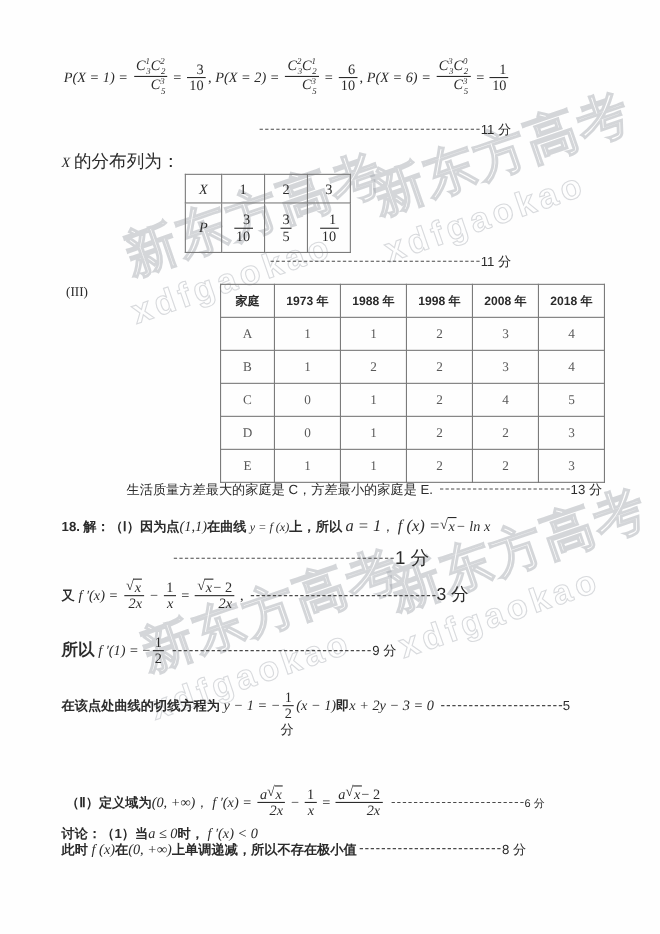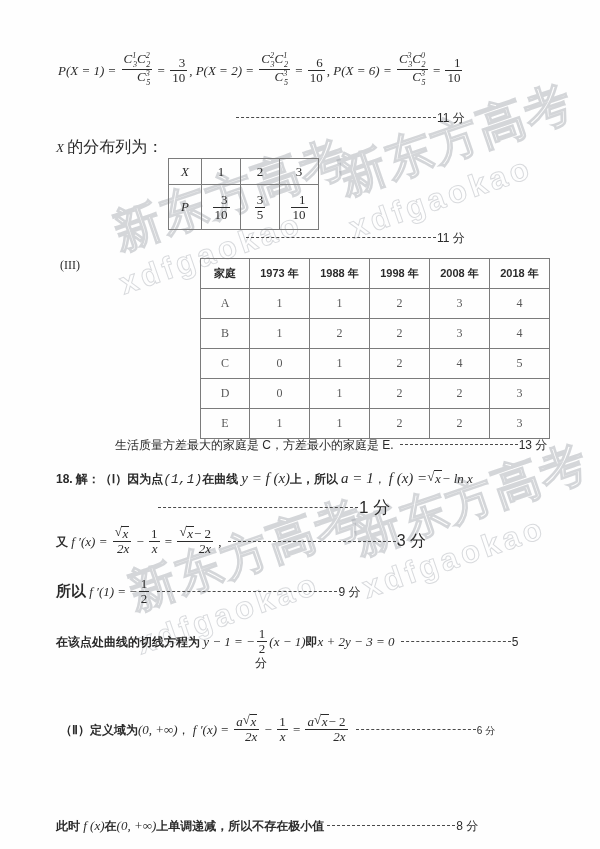--- a/index.html
+++ b/index.html
@@ -296,22 +296,22 @@
       </tbody>
     </table>
 
     <div class="ln" style="left:115px; top:437px; font-size:12px;">
       <span class="cn">生活质量方差最大的家庭是 C，方差最小的家庭是 E.</span>
       <span class="leader" style="width:118px;"></span><span class="cn">13 分</span>
     </div>
 
     <div class="ln" style="left:56px; top:470px; font-size:12px;">
       <span class="cn bold">18.</span>
-      <span class="cn bold">解：</span><span class="cn bold">（Ⅰ）</span><span class="cn bold">因为点</span><span class="math" style="font-size:13px;font-family:Liberation Mono, monospace;">(1,1)</span><span class="cn bold">在曲线</span>
-      <span class="math" style="font-size:15px;">y = f (x)</span><span class="cn bold">上，所以</span>
+      <span class="cn bold">解：</span><span class="cn bold">（Ⅰ）</span><span class="cn bold">因为点</span><span class="math" style="font-size:13px;">(1,1)</span><span class="cn bold">在曲线</span>
+      <span class="math" style="font-size:11px;">y = f (x)</span><span class="cn bold">上，所以</span>
       <span class="math" style="font-size:15px;">a = 1</span><span class="cn">，</span>
       <span class="math" style="font-size:15px;">f (x) =</span><span class="rad math" style="font-size:13px;"><span class="radicand">x</span></span><span class="math" style="font-size:13px;">− ln x</span>
     </div>
 
     <div class="ln" style="left:155px; top:496px; font-size:17px;">
       <span class="leader" style="width:200px;"></span><span class="cn">1 分</span>
     </div>
 
     <div class="ln" style="left:56px; top:526px; font-size:13px;">
       <span class="cn bold" style="font-size:12px;">又</span>
@@ -369,20 +369,24 @@
         <span class="den math">x</span>
       </span>
       <span>=</span>
       <span class="frac">
         <span class="num"><span class="math">a</span><span class="rad math"><span class="radicand">x</span></span><span>− 2</span></span>
         <span class="den math">2x</span>
       </span>
       <span class="leader" style="width:120px;"></span><span class="cn" style="font-size:10px;">6 分</span>
     </div>
 
-
-    <div class="ln" style="left:56px; top:818px; font-size:13px;">
+    <div class="ln" style="left:56px; top:750px; font-size:13px;">
+      <span class="cn bold" style="font-size:12px;">讨论：</span><span class="cn bold" style="font-size:12px;">（1）</span><span class="cn bold" style="font-size:12px;">当</span><span class="math">a ≤ 0</span><span class="cn bold" style="font-size:12px;">时，</span>
+      <span class="math">f ′(x) &lt; 0</span>
+    </div>
+
+    <div class="ln" style="left:56px; top:764px; font-size:13px;">
       <span class="cn bold" style="font-size:12px;">此时</span>
       <span class="math">f (x)</span><span class="cn bold" style="font-size:12px;">在</span><span class="math">(0, +∞)</span><span class="cn bold" style="font-size:12px;">上单调递减，所以不存在极小值</span><span class="leader" style="width:128px;"></span><span class="cn" style="font-size:12px;">8 分</span>
     </div>
 
   </div>
 </div>
 
 </body></html>

